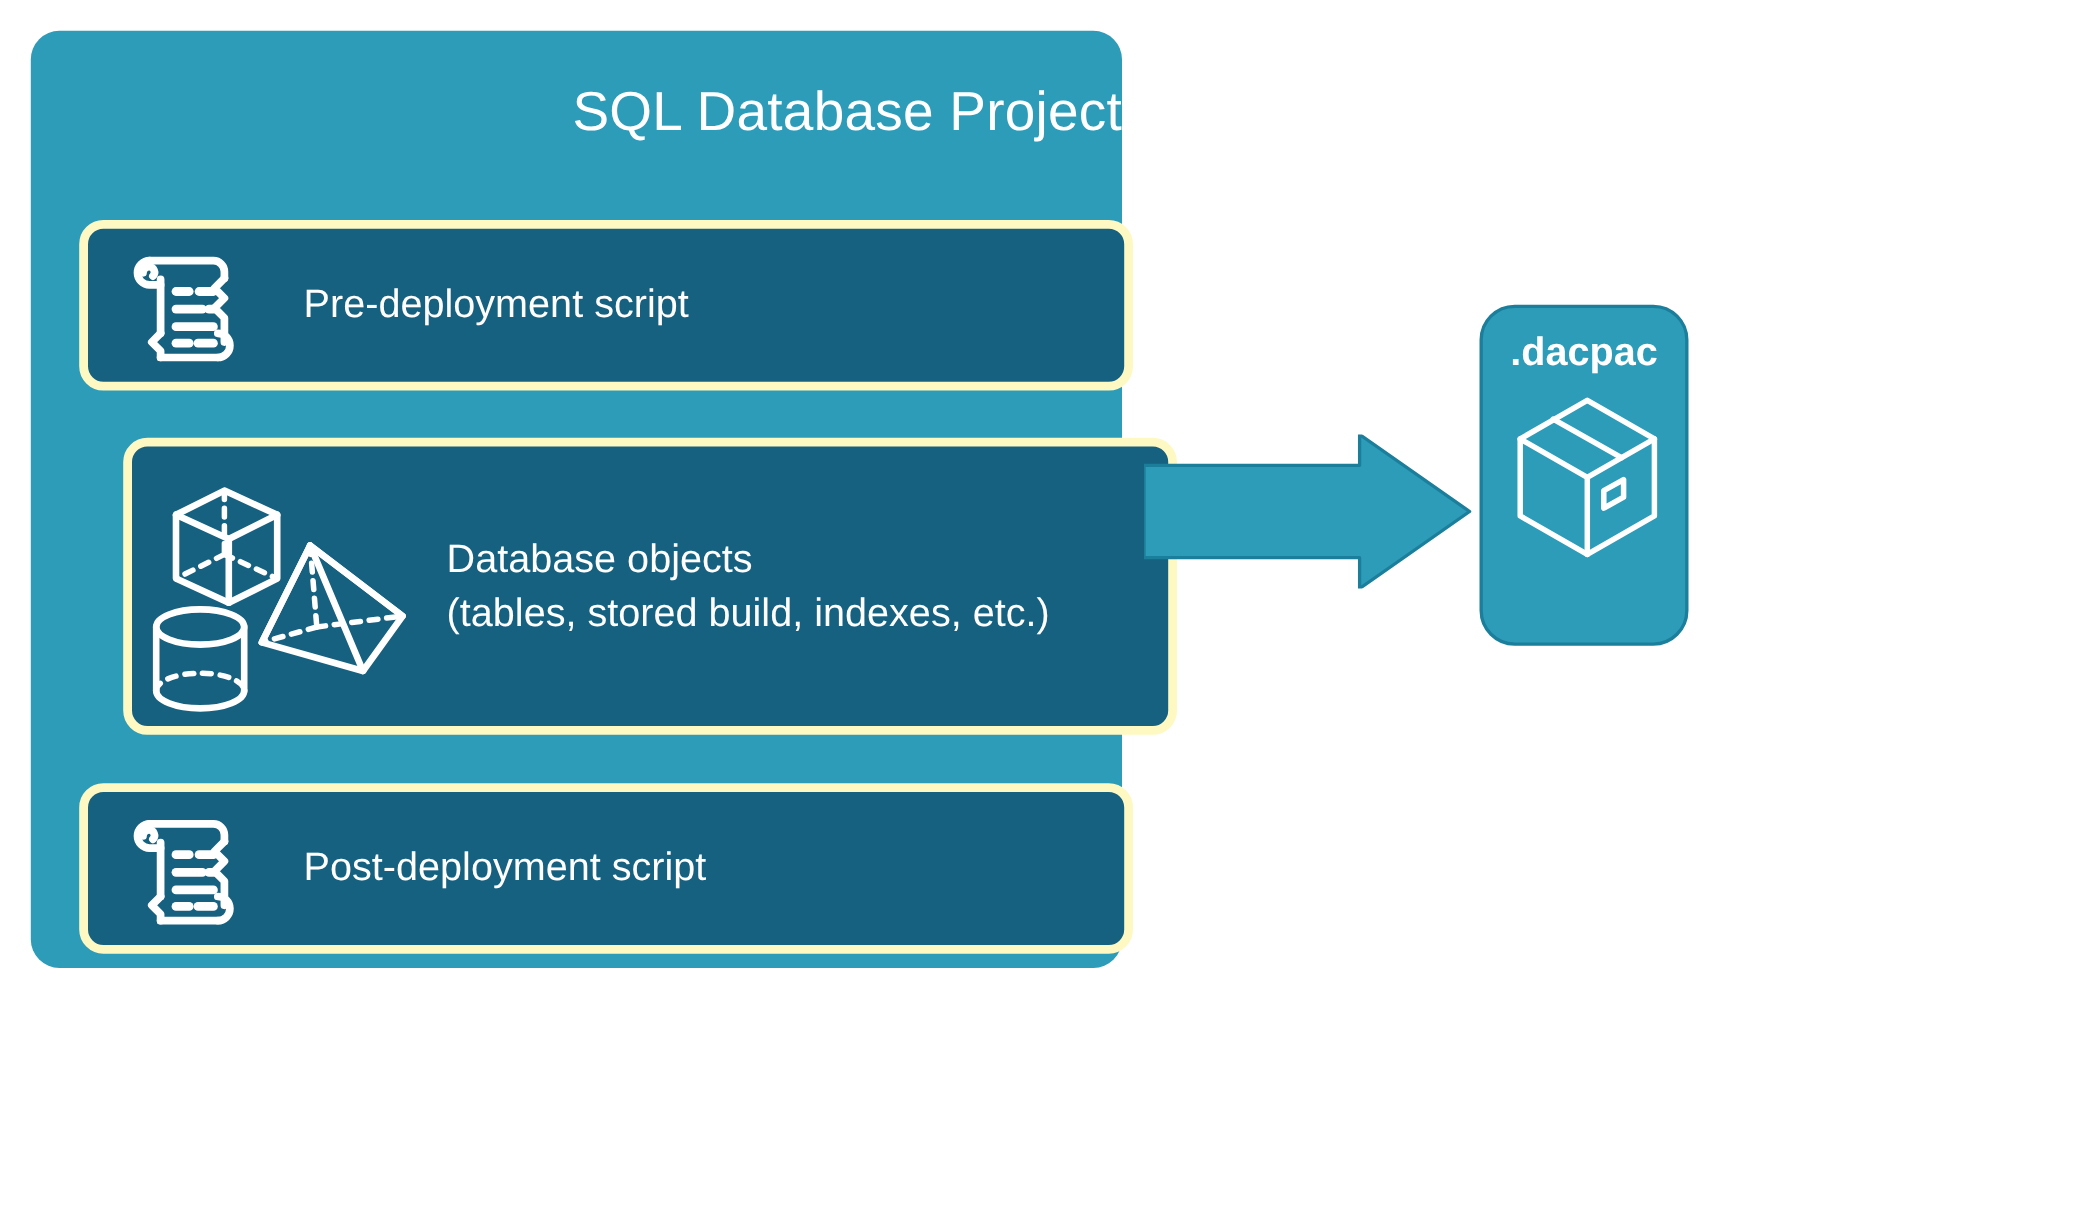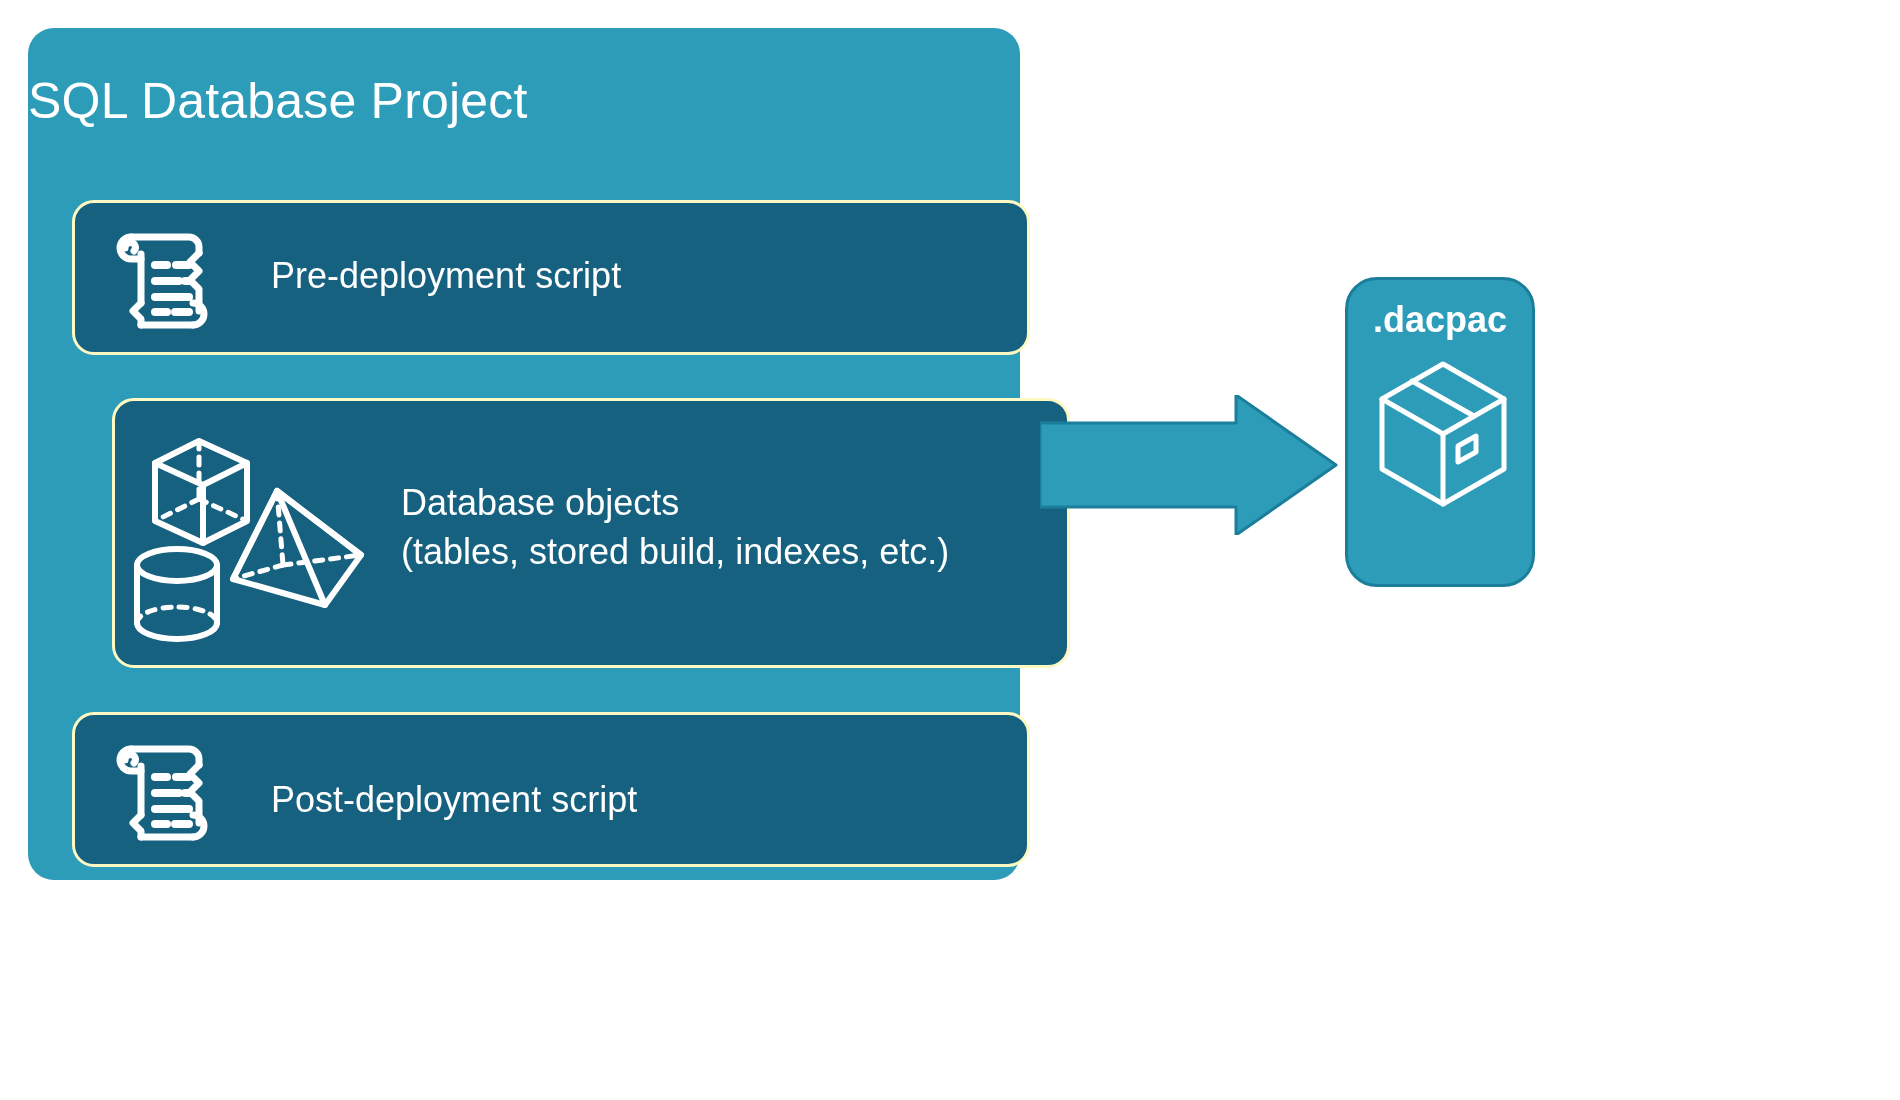--- a/index.html
+++ b/index.html
@@ -18,50 +18,50 @@
     left:28px; top:28px;
     width:992px; height:852px;
     background:#2C9CB9;
     border-radius:26px;
     box-sizing:border-box;
   }
   .project-title{
     position:absolute;
     left:0; top:46px;
     width:100%;
-    text-align:left;
+    text-align:right;
     color:#ffffff;
     font-size:50px;
     font-weight:400;
     letter-spacing:0.2px;
     line-height:1.1;
   }
 
   
   .item-box{
     position:absolute;
     background:#176180;
-    border:3px solid #fef9c3;
+    border:8px solid #fef9c3;
     border-radius:22px;
     box-sizing:border-box;
   }
   .item-box.pre   { left:44px; top:172px;  width:958px; height:155px; }
   .item-box.objs  { left:44px; top:370px;  width:958px; height:270px;margin-left:40px; }
   .item-box.post  { left:44px; top:684px;  width:958px; height:155px; }
 
   .item-label{
     position:absolute;
     color:#ffffff;
     font-size:36px;
     font-weight:400;
     line-height:1.35;
     white-space:pre;
   }
   .item-box.pre  .item-label{ left:196px; top:calc(50% - 26px); }
-  .item-box.post .item-label{ left:196px; top:calc(50% - 26px);margin-top:12px; }
+  .item-box.post .item-label{ left:196px; top:calc(50% - 26px); }
   .item-box.objs .item-label{ left:286px; top:78px; }
 
   .icon-slot{position:absolute;}
   .icon-slot svg{display:block;}
 
   .scroll-slot{ left:22px; top:calc(50% - 55px); width:120px; height:110px;}
   .shapes-slot{ left:10px; top:14px; width:260px; height:240px;}
 
   
   .build-arrow{

